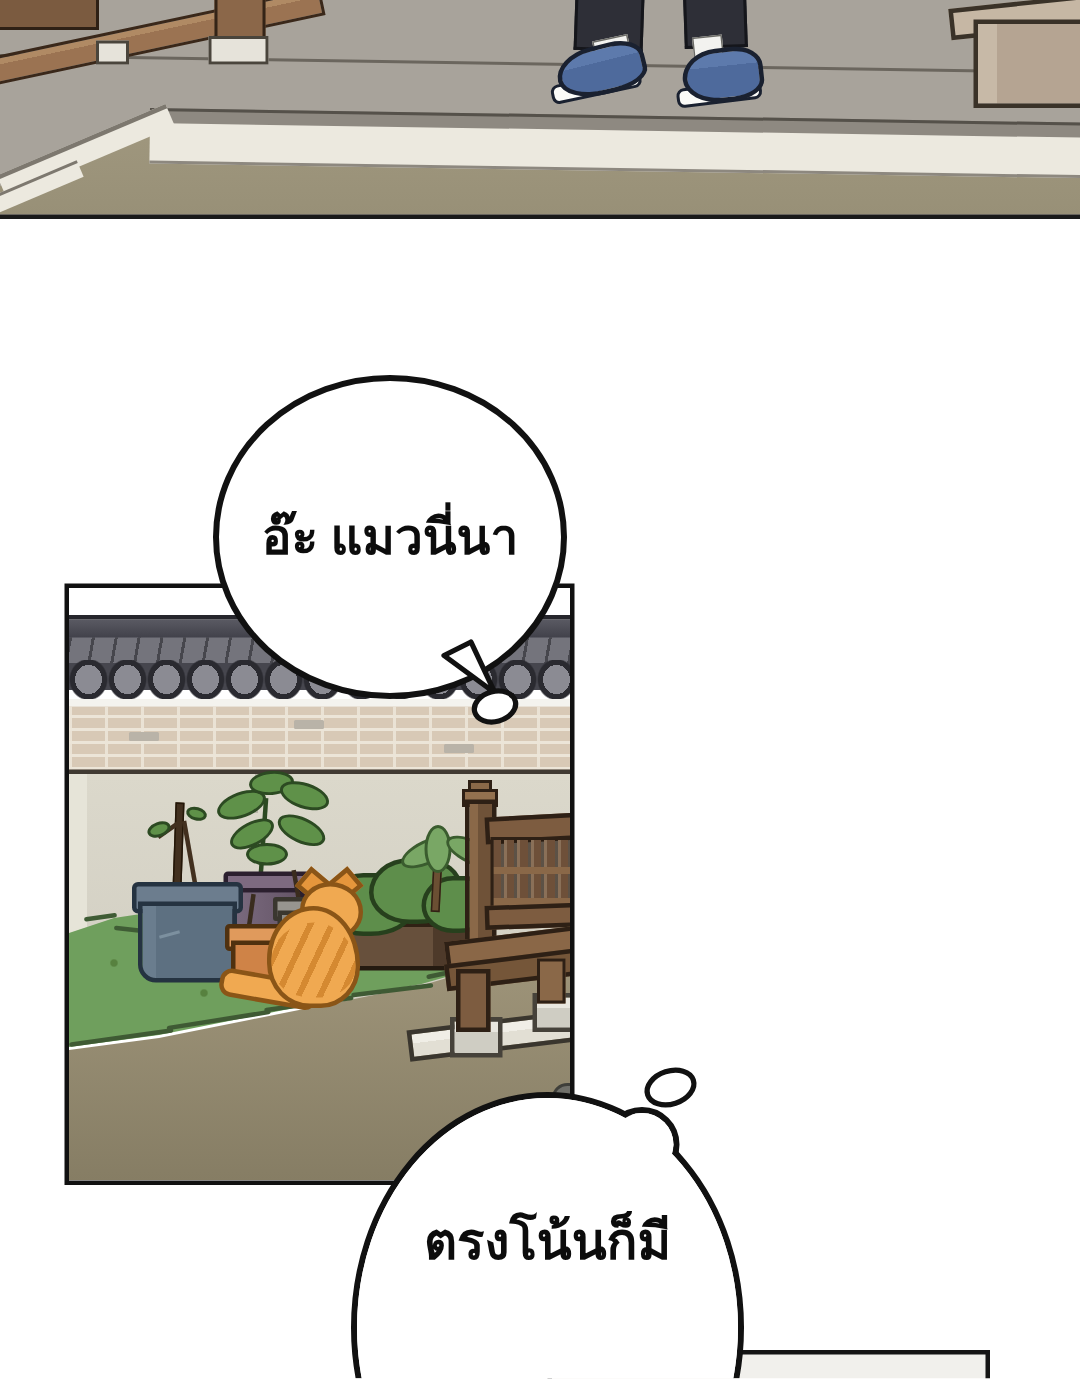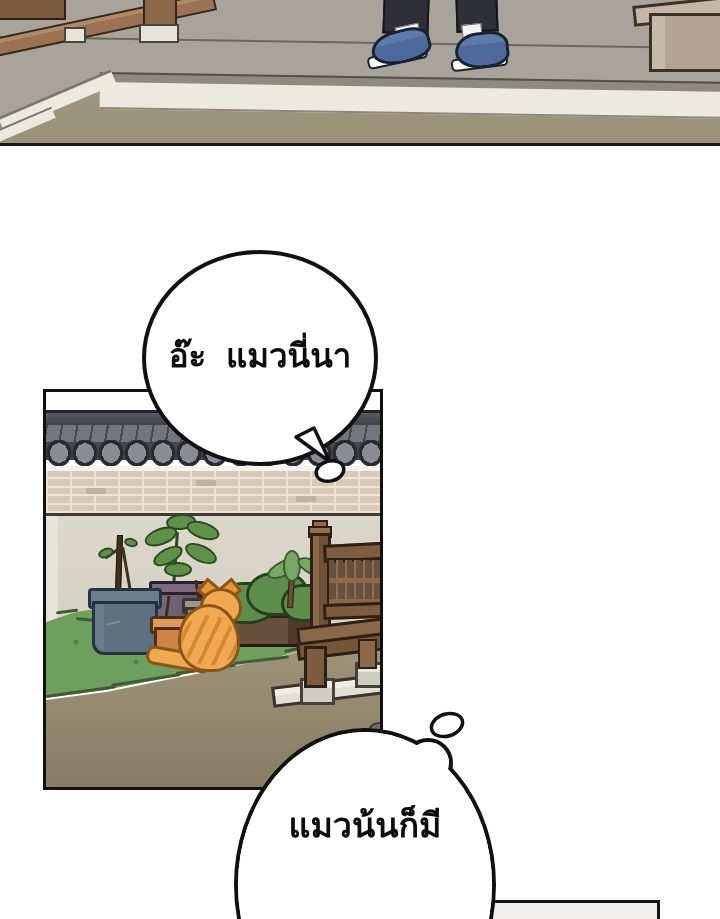--- a/index.html
+++ b/index.html
@@ -1,17 +1,17 @@
 <!DOCTYPE html>
 <html><head>
 <meta charset="utf-8">
 <style>
   html,body{margin:0;padding:0;background:#ffffff;}
   .page{position:relative;width:720px;height:919px;overflow:hidden;background:#ffffff;
-        font-family:Liberation Mono, monospace;}
+        font-family:Liberation Serif, serif;}
   .abs{position:absolute;}
 
   
   .panel-porch{left:0;top:0;width:720px;height:143px;background:#a8a39b;
                border-bottom:3px solid #1a1a1a;overflow:hidden;}
   .floor-seam{left:0;top:36px;width:730px;height:2px;background:#6b665e;
               transform:rotate(0.9deg);transform-origin:left top;}
   .ground-tan{left:0;top:0;width:720px;height:143px;
               clip-path:polygon(0px 124px,107px 78px,720px 90px,720px 143px,0px 143px);
               background:linear-gradient(180deg,#aaa188 0%,#989077 100%);}
@@ -309,16 +309,16 @@
       <circle cx="428" cy="763" r="23" fill="#ffffff" stroke="#111111" stroke-width="4"></circle>
       <ellipse cx="365" cy="885" rx="129" ry="155" fill="#ffffff" stroke="#111111" stroke-width="4"></ellipse>
       <circle cx="428" cy="763" r="21" fill="#ffffff" stroke="none"></circle>
       <ellipse cx="365" cy="885" rx="127" ry="153" fill="#ffffff" stroke="none"></ellipse>
       <ellipse cx="447" cy="725" rx="16" ry="11" fill="#ffffff" stroke="#111111" stroke-width="3.5" transform="rotate(-18 447 725)"></ellipse>
     </g>
   </svg>
 
   <div class="abs bubble-text bt1">อ๊ะ แมวนี่นา</div>
   <div class="abs bubble-text bt2">
-    <div>แมวน้นก็มี</div>
+    <div>ตรงโน้นก็มี</div>
   </div>
 
 </div>
 
 </body></html>

